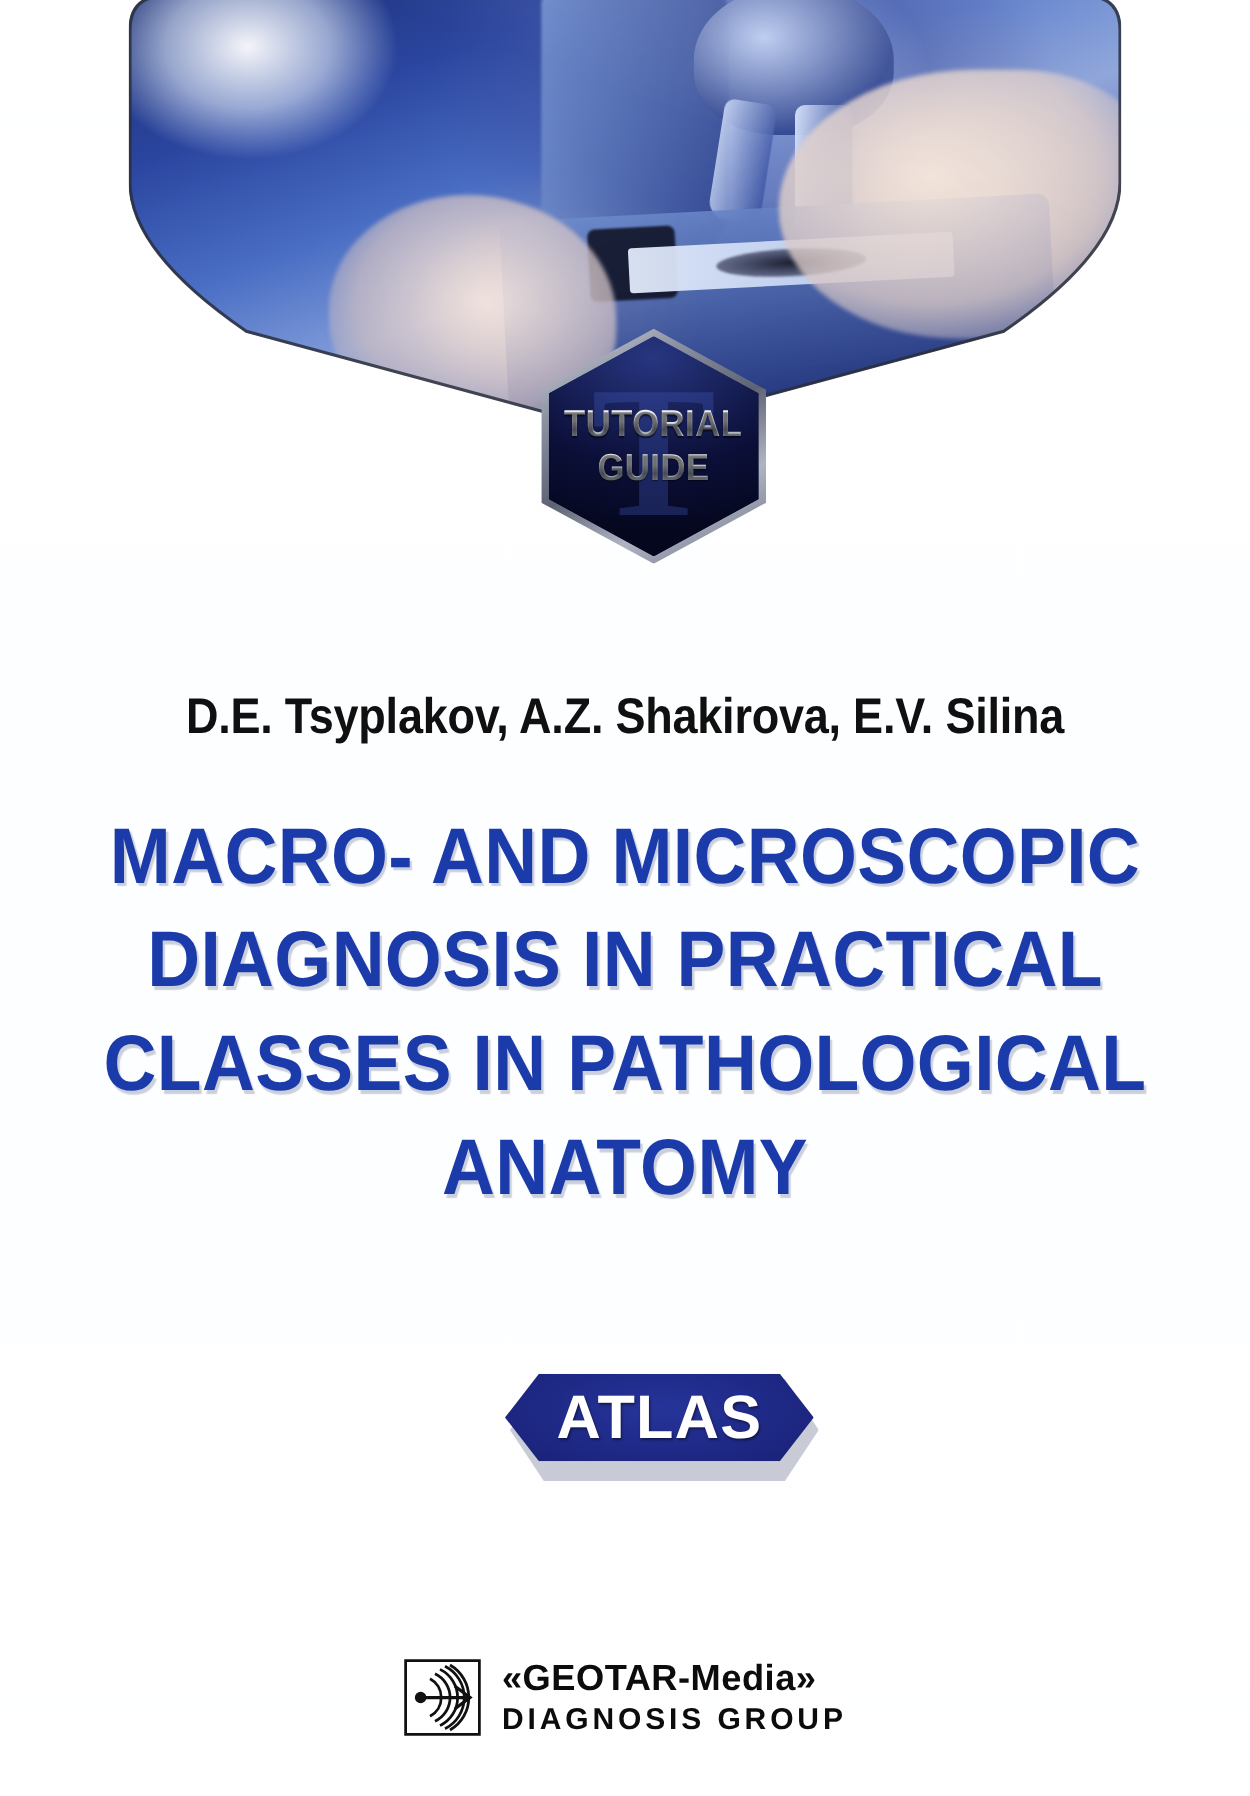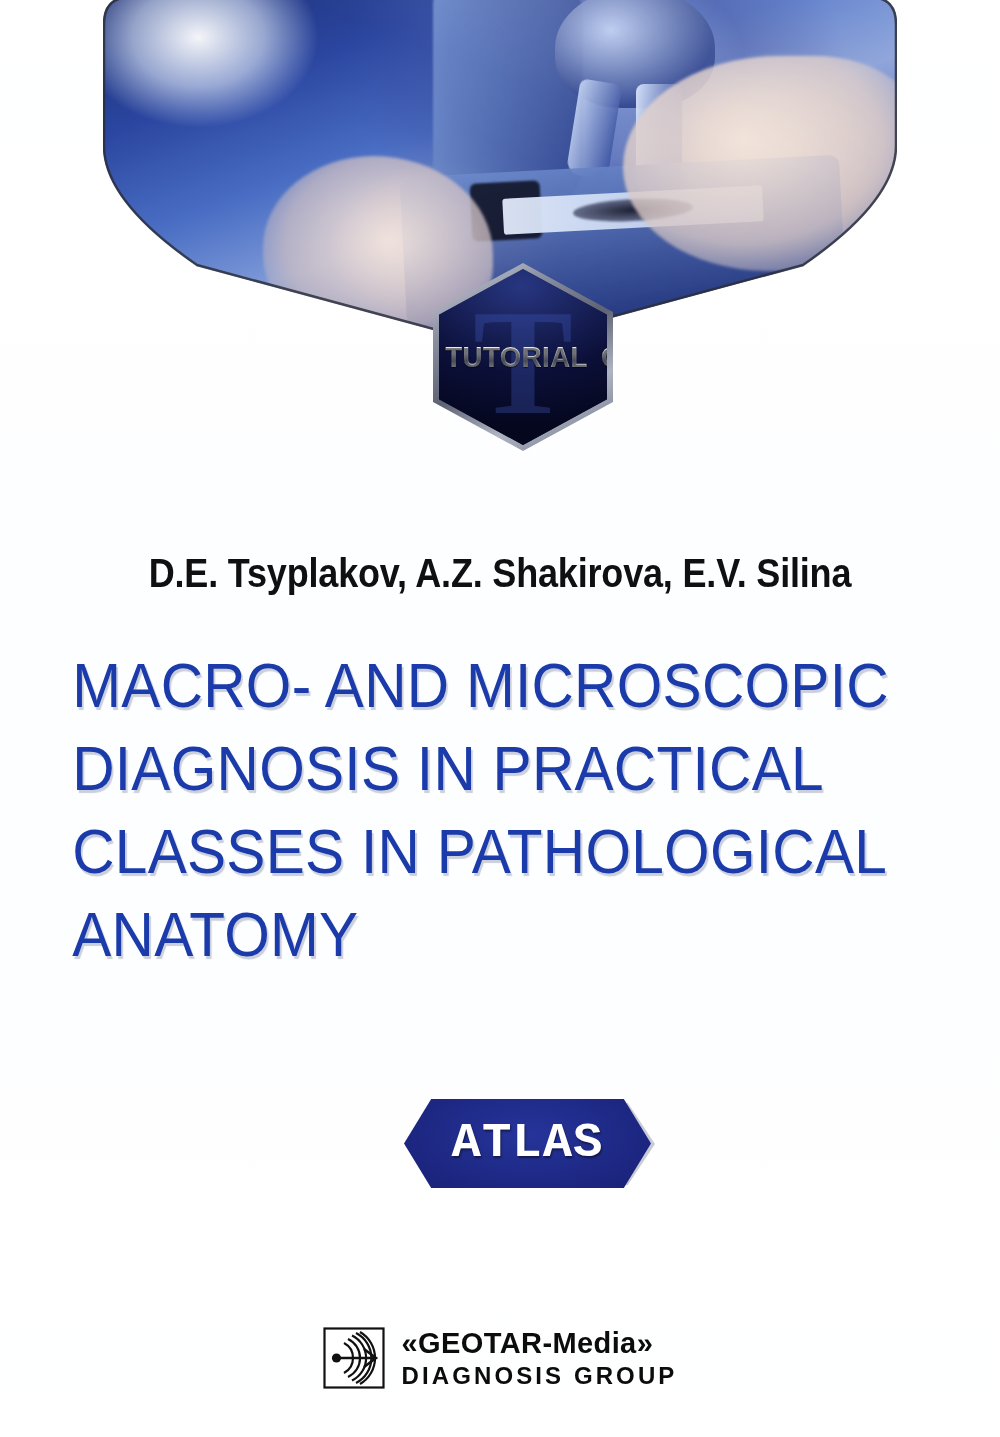--- a/index.html
+++ b/index.html
@@ -125,21 +125,21 @@
     text-align:center;
     font-family:"Liberation Serif", serif;
     font-weight:700;
     font-size:150px;
     line-height:178px;
     color:rgba(70,95,200,.30);
     letter-spacing:0;
   }
   .badge-text{
     position:absolute;left:0;right:0;top:0;bottom:0;
-    display:flex;flex-direction:row;align-items:center;justify-content:space-between;
+    display:flex;flex-direction:column;align-items:center;justify-content:center;
     gap:3px;
   }
   .badge-line{
     font-family:"Liberation Sans", sans-serif;
     font-weight:700;
     font-size:30px;
     line-height:32px;
     letter-spacing:.5px;
     background:linear-gradient(180deg,#ffffff 0%,#f2f4f8 40%,#9aa2b4 62%,#e8ebf2 80%,#b8bfcd 100%);
     -webkit-background-clip:text;
@@ -158,33 +158,33 @@
     font-size:40px;
     line-height:50px;
     color:#101010;
     transform:scaleX(.90);
     letter-spacing:-.2px;
   }
 
   
   .title{
     position:absolute;left:40px;right:40px;top:644px;
-    text-align:left;
+    text-align:center;
     color:#1b3bab;
-    font-weight:400;
+    font-weight:700;
     font-size:63px;
     line-height:83px;
     letter-spacing:.3px;
     text-shadow:2px 3px 1px rgba(140,150,175,.45);
   }
   .title .tline{display:block;transform:scaleX(.93);}
 
   
   .atlas{
-    position:absolute;left:404px;top:1099px;width:247px;height:89px;font-family:Liberation Mono, monospace;
+    position:absolute;left:404px;top:1099px;width:247px;height:70px;
   }
   .atlas-shape{
     position:absolute;inset:0;
     -webkit-clip-path:polygon(11% 0%,89% 0%,100% 50%,89% 100%,11% 100%,0% 50%);
     clip-path:polygon(11% 0%,89% 0%,100% 50%,89% 100%,11% 100%,0% 50%);
     background:
       radial-gradient(ellipse 90% 120% at 50% 40%, #26349a 0%, #1c2680 55%, #131a5e 100%);
     box-shadow:0 2px 3px rgba(0,0,0,.35);
   }
   .atlas-shadow{

